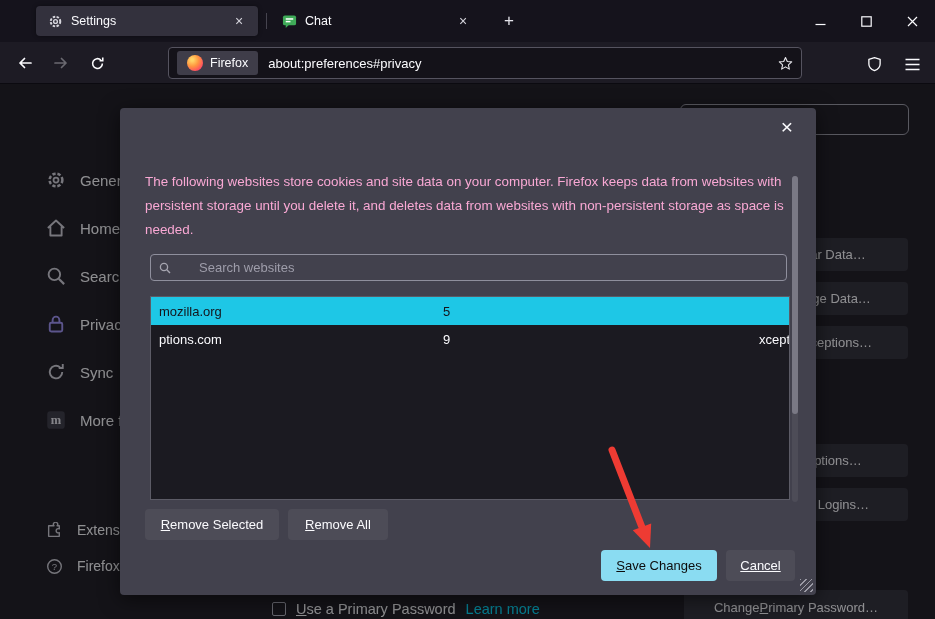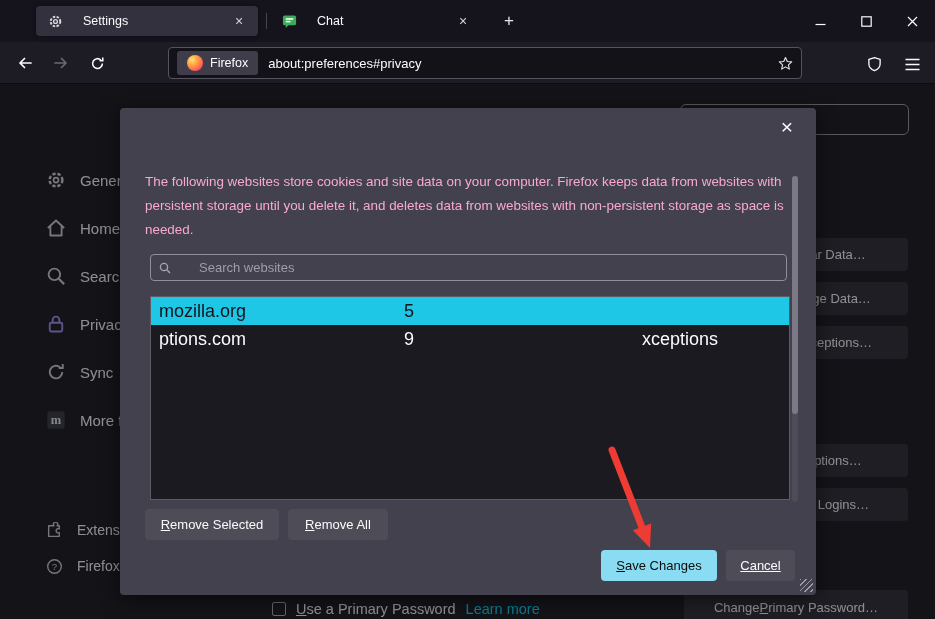--- a/index.html
+++ b/index.html
@@ -1,21 +1,21 @@
 <!DOCTYPE html>
 <html style="--selected-row: #1ec7e6; --save-button: #8adcf2; --link: #00ddff; --arrow: #ee3b33; --privacy-accent: #9f92f5;"><head>
 <meta charset="utf-8">
 <style>
   * { margin:0; padding:0; box-sizing:border-box; }
   body { background:#000; font-family:"Liberation Sans", sans-serif; }
   .browser { position:relative; width:935px; height:619px; background:#1c1b22; overflow:hidden; color:#fbfbfe; }
 
   
   .tabbar { position:absolute; top:0; left:0; right:0; height:42px; background:#15131c; }
-  .tab { position:absolute; top:6px; height:30px; display:flex; align-items:center; gap:20px; padding:0 10px 0 12px; border-radius:4px; font-size:12.5px; color:#fbfbfe; cursor:default; }
+  .tab { position:absolute; top:6px; height:30px; display:flex; align-items:center; gap:8px; padding:0 10px 0 12px; border-radius:4px; font-size:12.5px; color:#fbfbfe; cursor:default; }
   .tab.active { background:#33313d; box-shadow:0 0 4px rgba(0,0,0,.4); }
   .tab-label { flex:1; overflow:hidden; white-space:nowrap; }
   .tab-close { font-size:14px; color:#d5d4dc; width:18px; height:18px; display:flex; align-items:center; justify-content:center; border-radius:3px; }
   .tab-sep { position:absolute; top:13px; width:1px; height:16px; background:#46444f; }
   .newtab { position:absolute; top:8px; left:496px; width:26px; height:26px; display:flex; align-items:center; justify-content:center; font-size:17px; color:#e6e5ec; border-radius:4px; }
   .wincontrols { position:absolute; right:0; top:0; height:42px; display:flex; }
   .winbtn { width:46px; height:42px; display:flex; align-items:center; justify-content:center; color:#fbfbfe; }
 
   
   .navbar { position:absolute; top:42px; left:0; right:0; height:42px; background:#1d1b24; border-bottom:1px solid #0b0a10; }
@@ -57,21 +57,21 @@
   .dlg-search input { flex:1; background:transparent; border:none; outline:none; color:#fbfbfe; font-size:13px; font-family:inherit;margin-left:21px; }
   .dlg-search input::placeholder { color:#9e9daa; }
   .sicon { width:12px; height:12px; color:#a6a5b0; flex:0 0 12px; }
 
   .cookie-table { position:absolute; left:30px; top:188px; width:640px; height:204px; border:1px solid #5c5b66; background:#1b1a21; }
   .ct-header { display:flex; height:24px; background:#3c3b46; border-bottom:1px solid #5c5b66; }
   .ct-hcol { font-size:12.6px; line-height:23px; padding:0 8px; border-right:1px solid #5c5b66; color:#fbfbfe; display:flex; align-items:center; justify-content:space-between; }
   .ct-hcol:last-child { border-right:none; }
   .sort-arrow { font-size:8px; color:#d7d6de; margin-left:4px; }
   .w-site{width:245px;} .w-cookies{width:100px;} .w-storage{width:138px;} .w-last{flex:1;}
-  .ct-row { display:flex; height:28px; font-size:18px; color:#fbfbfe; align-items:center; }
+  .ct-row { display:flex; height:28px; font-size:13px; color:#fbfbfe; align-items:center;gap:39px; }
   .ct-row.selected { background:var(--selected-row,#1ec7e6); color:#14141b; }
   .ct-cell { padding:0 8px; overflow:hidden; white-space:nowrap; }
 
   .dlg-scroll-track { position:absolute; left:672px; top:68px; width:6px; height:326px; background:rgba(255,255,255,.06); border-radius:3px; }
   .dlg-scroll-thumb { position:absolute; left:672px; top:68px; width:6px; height:238px; background:#7a7985; border-radius:3px; }
 
   .btn { position:absolute; background:#4d4c57; border-radius:4px; color:#fbfbfe; font-size:13px; display:flex; align-items:center; justify-content:center; cursor:default; }
   .btn-remove-selected { left:25px; top:401px; width:134px; height:31px; }
   .btn-remove-all { left:168px; top:401px; width:100px; height:31px; }
   .btn-save { left:481px; top:442px; width:116px; height:31px; background:var(--save-button,#8adcf2); color:#0c0c0d; }

